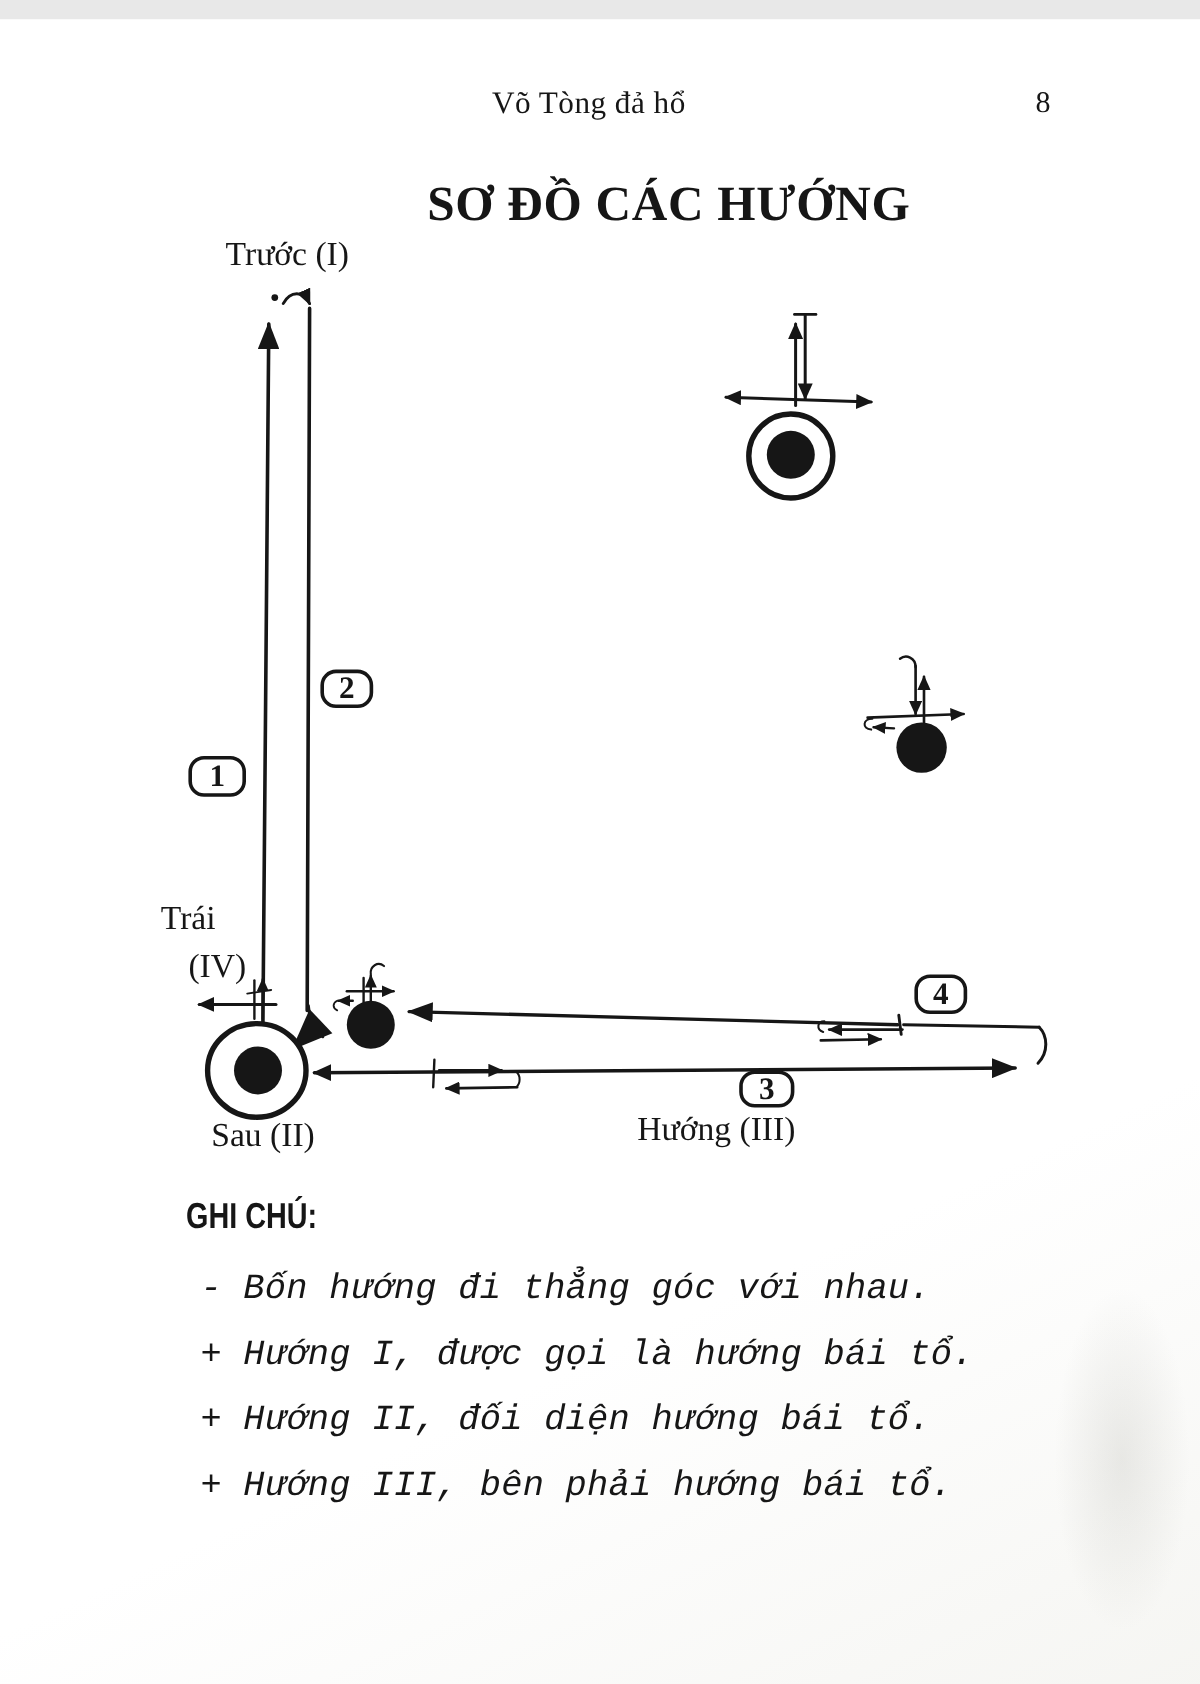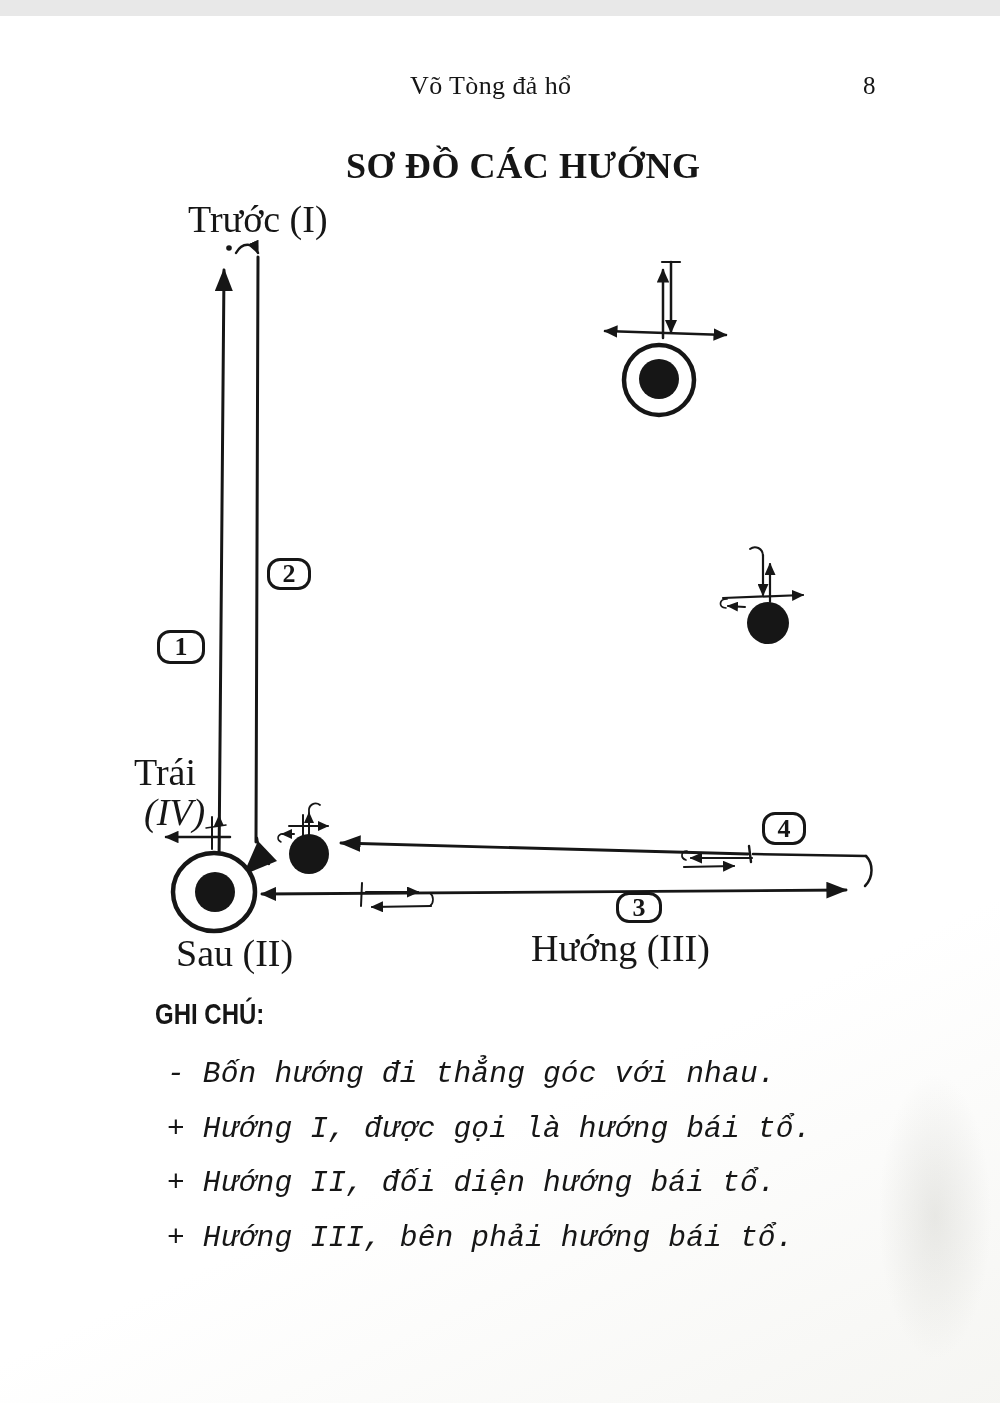--- a/index.html
+++ b/index.html
@@ -5,25 +5,25 @@
   html,body{margin:0;padding:0;}
   body{background:#e8e8e8;font-family:"Liberation Serif",serif;}
   .page{
     position:relative;width:1000px;height:1403px;margin:16px auto;
     background:linear-gradient(155deg,#ffffff 72%,#f5f5f2 100%);
     color:#161616;overflow:hidden;
   }
   .abs{position:absolute;white-space:nowrap;}
   .header-title{top:55px;left:410px;font-size:26px;letter-spacing:.4px;}
   .page-number{top:56px;left:863px;font-size:25px;}
-  .diagram-title{top:129px;left:346px;font-size:36px;font-weight:700;letter-spacing:.6px;}
-  .lbl{font-size:38px;}
+  .diagram-title{top:129px;left:356px;font-size:41px;font-weight:700;letter-spacing:.6px;}
+  .lbl{font-size:28px;}
   .lbl-front{top:181px;left:188px;}
   .lbl-trai{top:734px;left:134px;}
-  .lbl-iv{top:774px;left:144px;font-style:italic;}
+  .lbl-iv{top:774px;left:157px;}
   .lbl-sau{top:915px;left:176px;}
   .lbl-phai{top:910px;left:531px;}
   .badge{
     position:absolute;border:3.5px solid #161616;border-radius:13px;
     display:flex;align-items:center;justify-content:center;
     font-weight:700;font-size:26px;font-family:"Liberation Serif",serif;
     background:#fff;
   }
   .badge-1{left:157px;top:614px;width:42px;height:28px;}
   .badge-2{left:267px;top:542px;width:38px;height:26px;}

